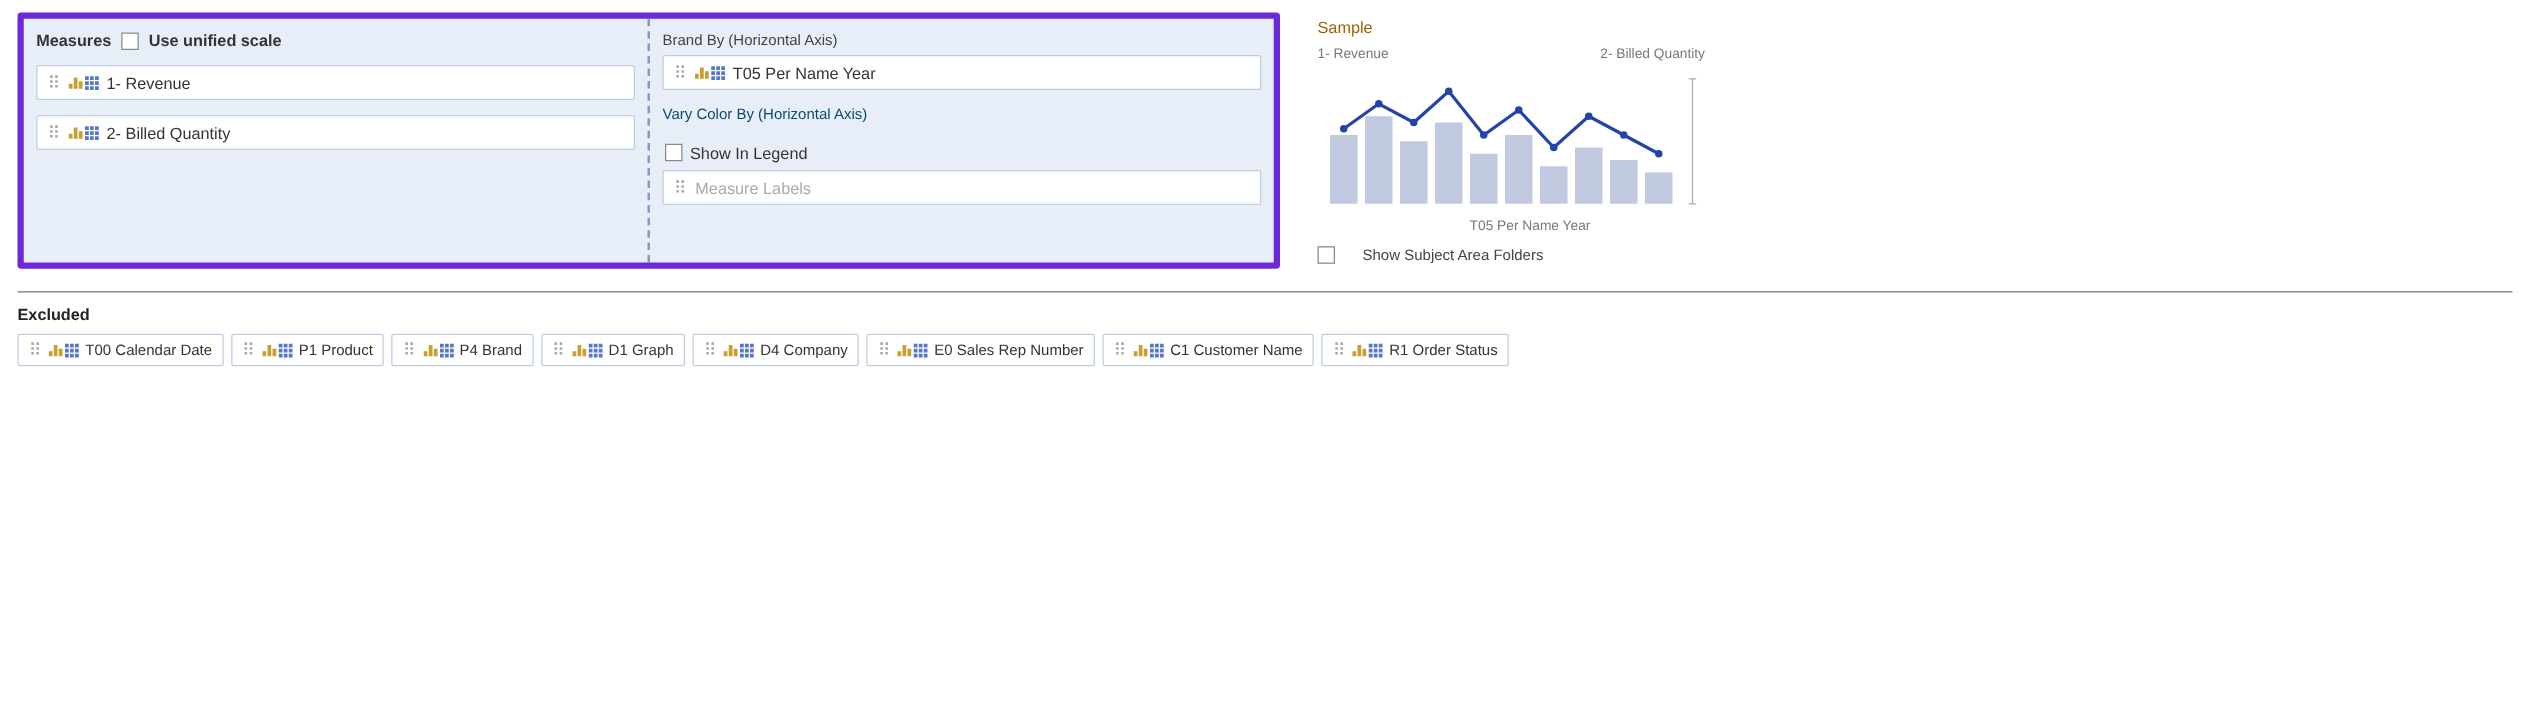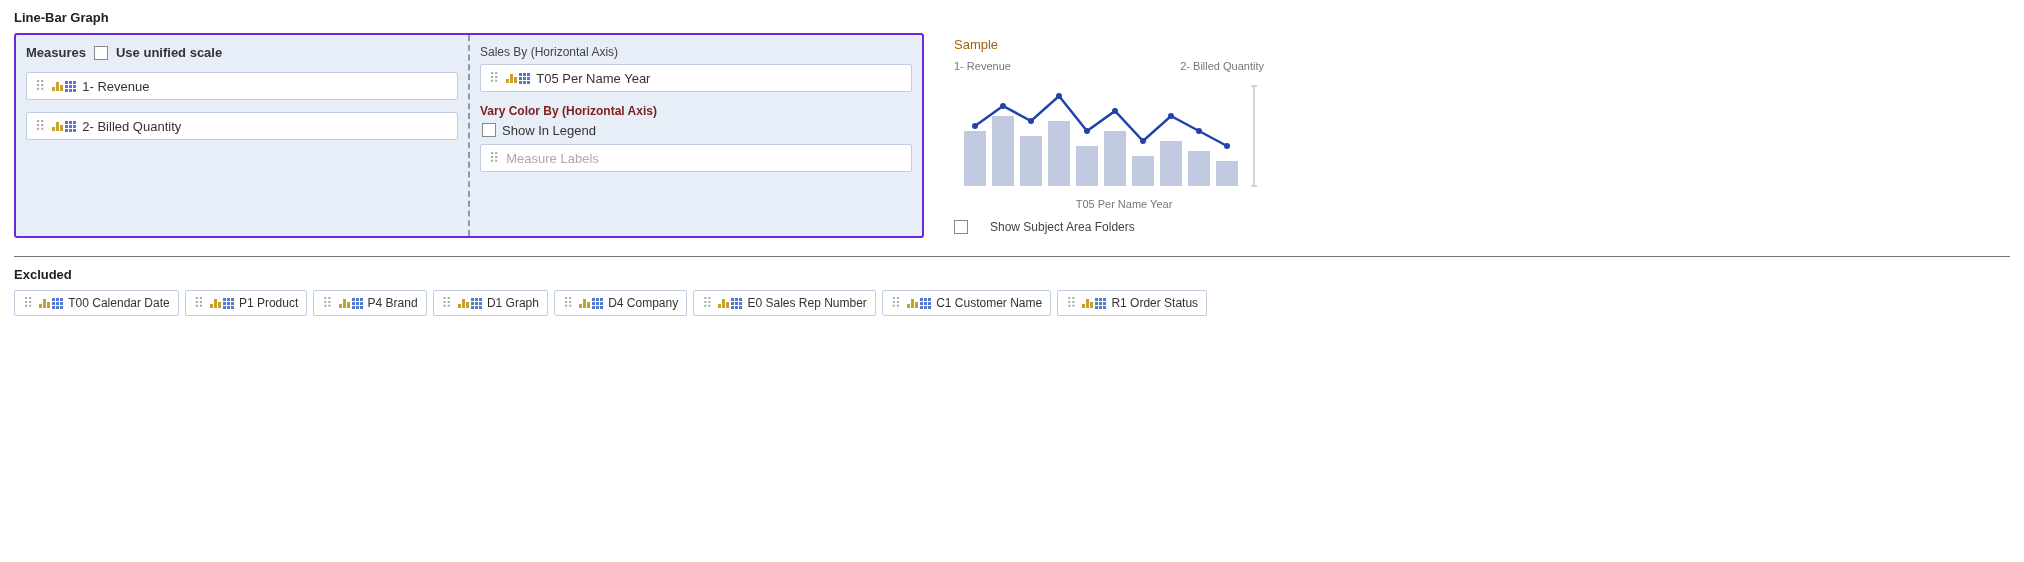--- a/index.html
+++ b/index.html
@@ -26,25 +26,25 @@
     .main-panel {
       display: flex;
       flex-direction: row;
       gap: 0;
       margin-bottom: 18px;
     }
 
     .config-area {
       display: flex;
       flex-direction: row;
-      border: 2px solid #6d28d9;
+      border: 5px solid #6d28d9;
       background: #e8eef8;
       border-radius: 3px;
       flex: 0 0 auto;
-      width: 910px;
+      width: 1010px;
     }
 
     .measures-panel {
       flex: 1;
       padding: 10px;
       border-right: 2px dashed #8899bb;
     }
 
     .measures-header {
       display: flex;
@@ -112,23 +112,22 @@
     .group-section {
       margin-bottom: 12px;
     }
 
     .vary-section {
       margin-top: 0;
     }
 
     .vary-header {
       font-size: 12px;
-      color: #7f1d1d;
-      margin-bottom: 5px;
-      font-weight: bold;
+      color: #0c4a6e;
+      margin-bottom: 17px;
     }
 
     .show-legend-row {
       display: flex;
       align-items: flex-start;
       gap: 6px;
       margin-bottom: 6px;
       padding-left: 2px;
     }
 
@@ -241,21 +240,20 @@
       grid-template-columns: repeat(3,3px);
       gap: 1px;
     }
     .gd { width:3px; height:3px; background:#5577cc; }
   </style>
 </head>
 <body>
 
 <div class="page-container">
 
-  <div class="section-title">Line-Bar Graph</div>
 
   <div class="main-panel">
 
     <div class="config-area">
 
       <div class="measures-panel">
         <div class="measures-header">
           <span>Measures</span>
           <span class="checkbox-box"></span>
           <span>Use unified scale</span>
@@ -308,21 +306,21 @@
               </span>
             </span>
             <span>2- Billed Quantity</span>
           </div>
         </div>
       </div>
 
       <div class="bars-lines-panel">
 
         <div class="group-section">
-          <div class="axis-label">Sales By (Horizontal Axis)</div>
+          <div class="axis-label">Brand By (Horizontal Axis)</div>
           <div class="field-row">
             <span class="drag-handle">⠿</span>
             <span class="field-icon">
               <span class="bar-small">
                 <span class="bs3"></span>
                   <span class="bs2"></span>
                   <span class="bs1"></span>
               </span>
               <span class="grid-small">
                 <span class="gd"></span>

